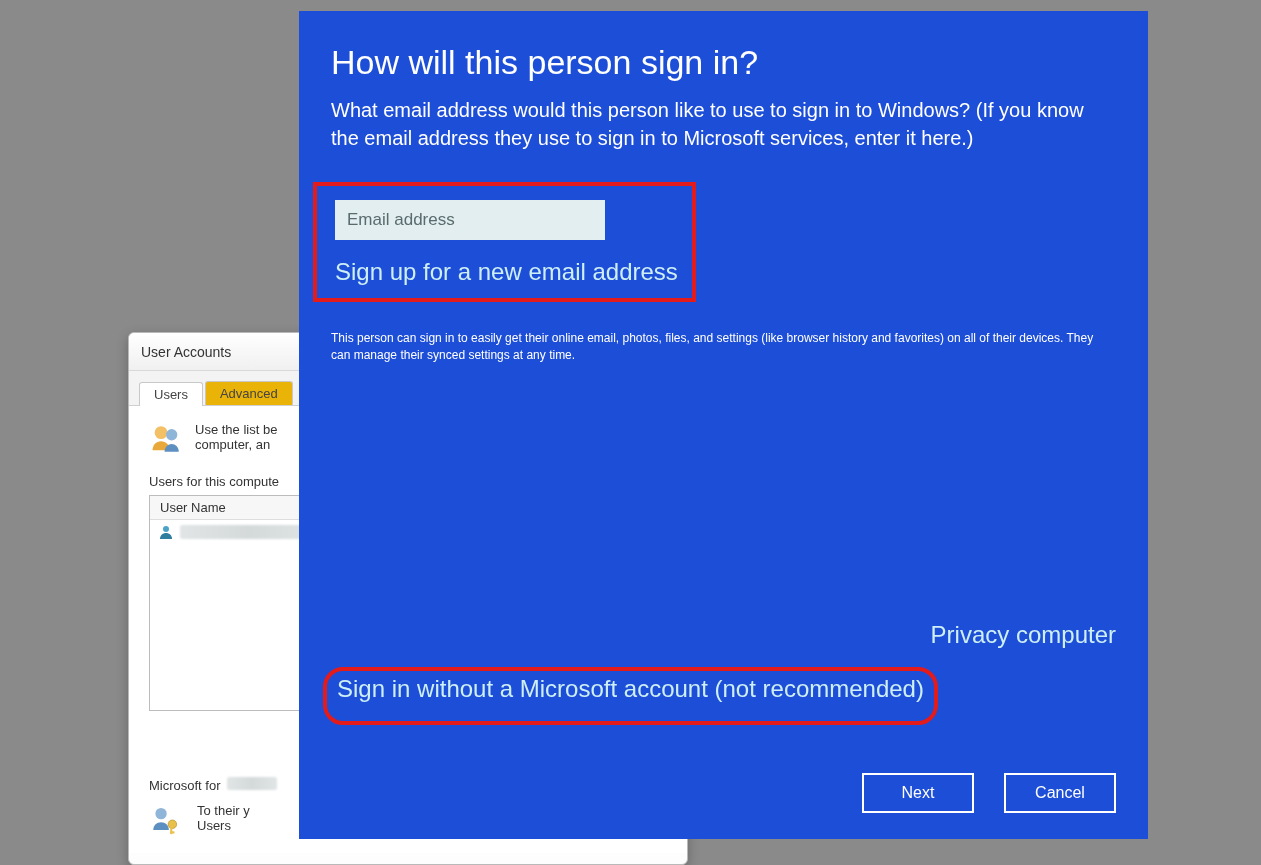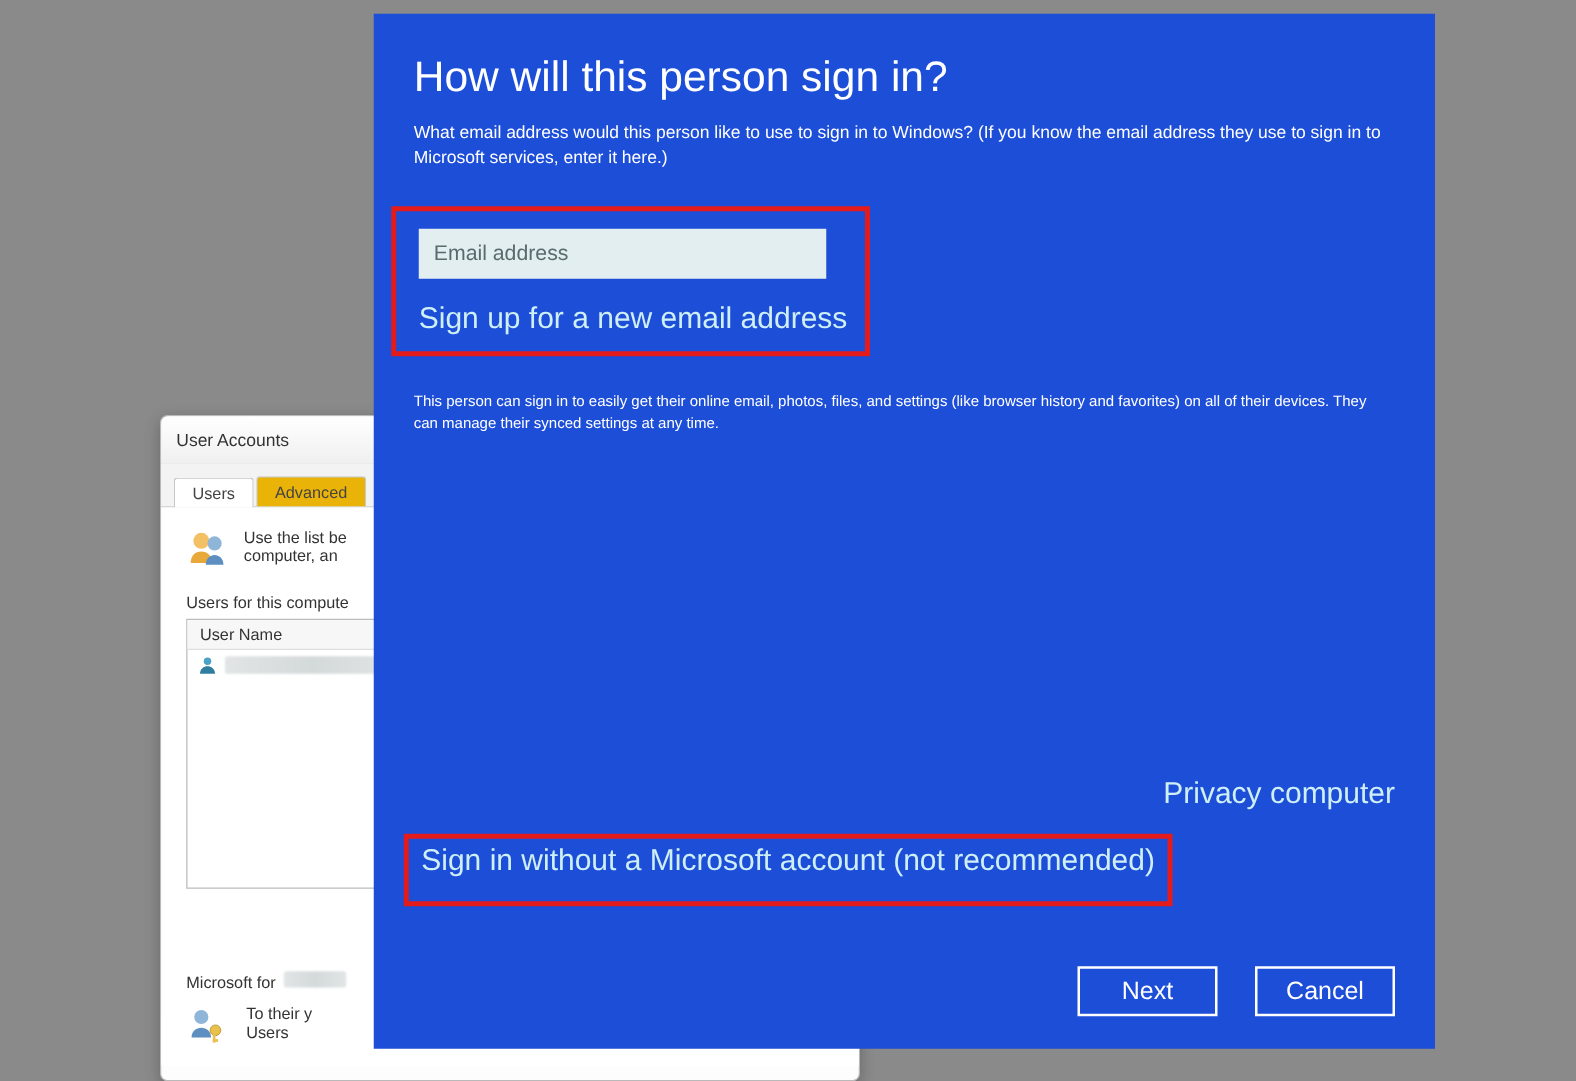--- a/index.html
+++ b/index.html
@@ -121,40 +121,41 @@
     color: #fff;
     padding: 32px 40px 28px 32px;
     font-weight: 300;
   }
   .modal-title {
     font-size: 34px;
     font-weight: 300;
     margin-bottom: 14px;
   }
   .modal-subtitle {
-    font-size: 14px;
+    font-size: 20px;
     line-height: 1.4;
     margin-bottom: 30px;
   }
   .highlight-box {
     border: 4px solid #e41b1b;
     display: inline-block;
   }
   .highlight-box.box-input {
     padding: 14px 14px 12px 0;
     margin-left: -18px;
     padding-left: 18px;
   }
   .highlight-box.box-link2 {
     padding: 4px 10px;
     margin-left: -8px;
     margin-top: 4px;
+    border-radius: 20px;
   }
   .email-input {
-    width: 326px;
+    width: 270px;
     height: 40px;
     border: none;
     background: #e2eef0;
     color: #333;
     font-size: 17px;
     font-weight: 300;
     padding: 0 12px;
     outline: none;
     display: block;
   }
@@ -187,21 +188,21 @@
     bottom: 0;
     display: flex;
     gap: 30px;
   }
   .btn {
     min-width: 112px;
     height: 40px;
     border: 2px solid #fff;
     background: transparent;
     color: #fff;
-    font-size: 20px;
+    font-size: 16px;
     font-weight: 400;
     cursor: pointer;
     padding: 0 22px;
   }
 </style>
 </head>
 <body>
 
 <div class="ua-window">
   <div class="ua-titlebar">User Accounts</div>

